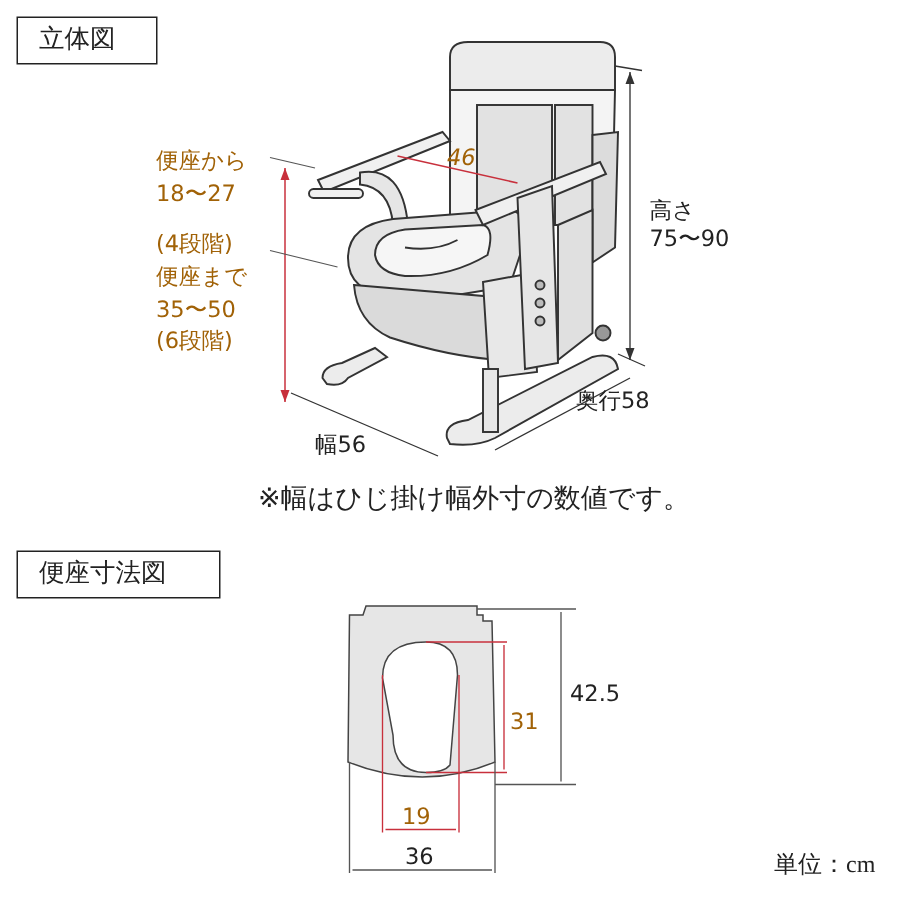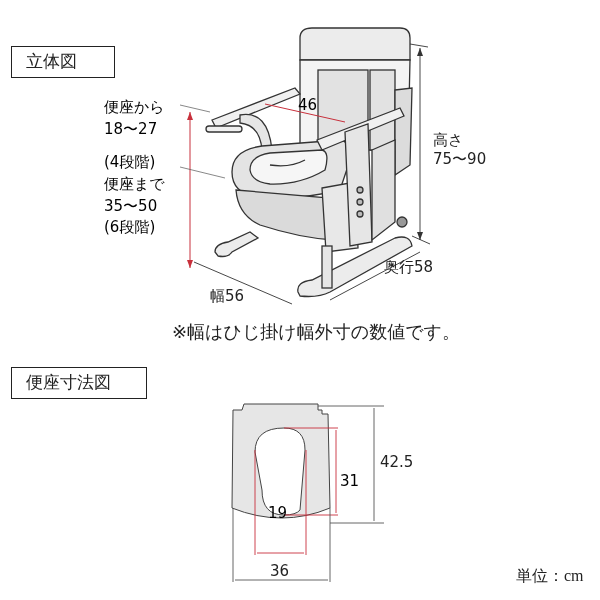--- a/index.html
+++ b/index.html
@@ -1,23 +1,23 @@
 <!DOCTYPE html>
 <html><head>
 <meta charset="utf-8">
 <style>
   html, body { margin:0; padding:0; background:#ffffff; }
   body { width:600px; height:600px; position:relative; overflow:hidden;
          font-family:"DejaVu Sans", sans-serif; color:#222; }
   .section-title { position:absolute; border:1.5px solid #222; background:#fff;
          font-size:17px; line-height:28px; padding:0 14px; box-sizing:border-box; height:32px; }
-  .t1 { left:11px; top:11px; width:104px;margin-top:35px; }
+  .t1 { left:11px; top:11px; width:94px; }
   .t2 { left:11px; top:367px; width:136px; }
   .lbl { position:absolute; white-space:nowrap; }
-  .red { color:#000000; }
+  .red { color:#a16207; }
   .big { font-size:15px; line-height:19px; }
   svg { position:absolute; left:0; top:0; }
 </style>
 </head>
 <body>
 
 <div class="section-title t1">立体図</div>
 <div class="section-title t2">便座寸法図</div>
 
 <svg width="600" height="600">
@@ -103,26 +103,26 @@
     <line x1="235" y1="580" x2="328" y2="580"></line>
   </g>
 </svg>
 
 <div class="lbl red big" style="left:104px; top:98px;">便座から</div>
 <div class="lbl red big" style="left:104px; top:120px;">18〜27</div>
 <div class="lbl red big" style="left:104px; top:153px;">(4段階)</div>
 <div class="lbl red big" style="left:104px; top:175px;">便座まで</div>
 <div class="lbl red big" style="left:104px; top:197px;">35〜50</div>
 <div class="lbl red big" style="left:104px; top:218px;">(6段階)</div>
-<div class="lbl red big" style="left:298px; top:96px;">46</div>
+<div class="lbl red big" style="left:298px; top:96px;font-style:italic;">46</div>
 
 <div class="lbl big" style="left:433px; top:131px;">高さ</div>
 <div class="lbl big" style="left:433px; top:150px;">75〜90</div>
 <div class="lbl big" style="left:210px; top:287px;">幅56</div>
 <div class="lbl big" style="left:384px; top:258px;">奥行58</div>
 <div class="lbl" style="left:172px; top:320px; font-size:18px;">※幅はひじ掛け幅外寸の数値です。</div>
 
 <div class="lbl red big" style="left:340px; top:472px;">31</div>
-<div class="lbl red big" style="left:268px; top:504px;">19</div>
+<div class="lbl red big" style="left:268px; top:535px;">19</div>
 <div class="lbl big" style="left:380px; top:453px;">42.5</div>
 <div class="lbl big" style="left:270px; top:562px;">36</div>
 
 <div class="lbl" style="left:516px; top:566px; font-size:16px;font-family:Liberation Serif, serif;">単位：cm</div>
 
 </body></html>

